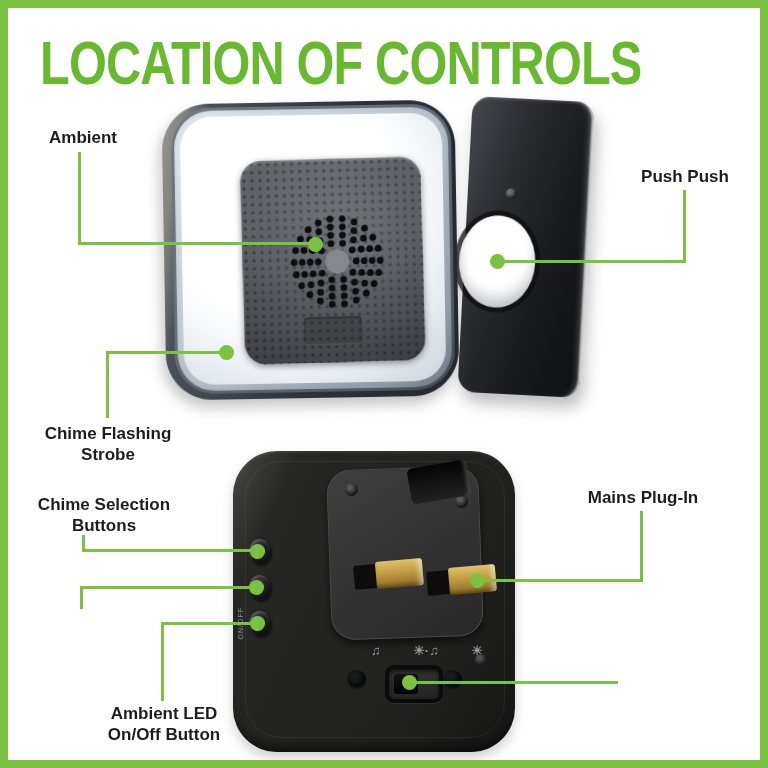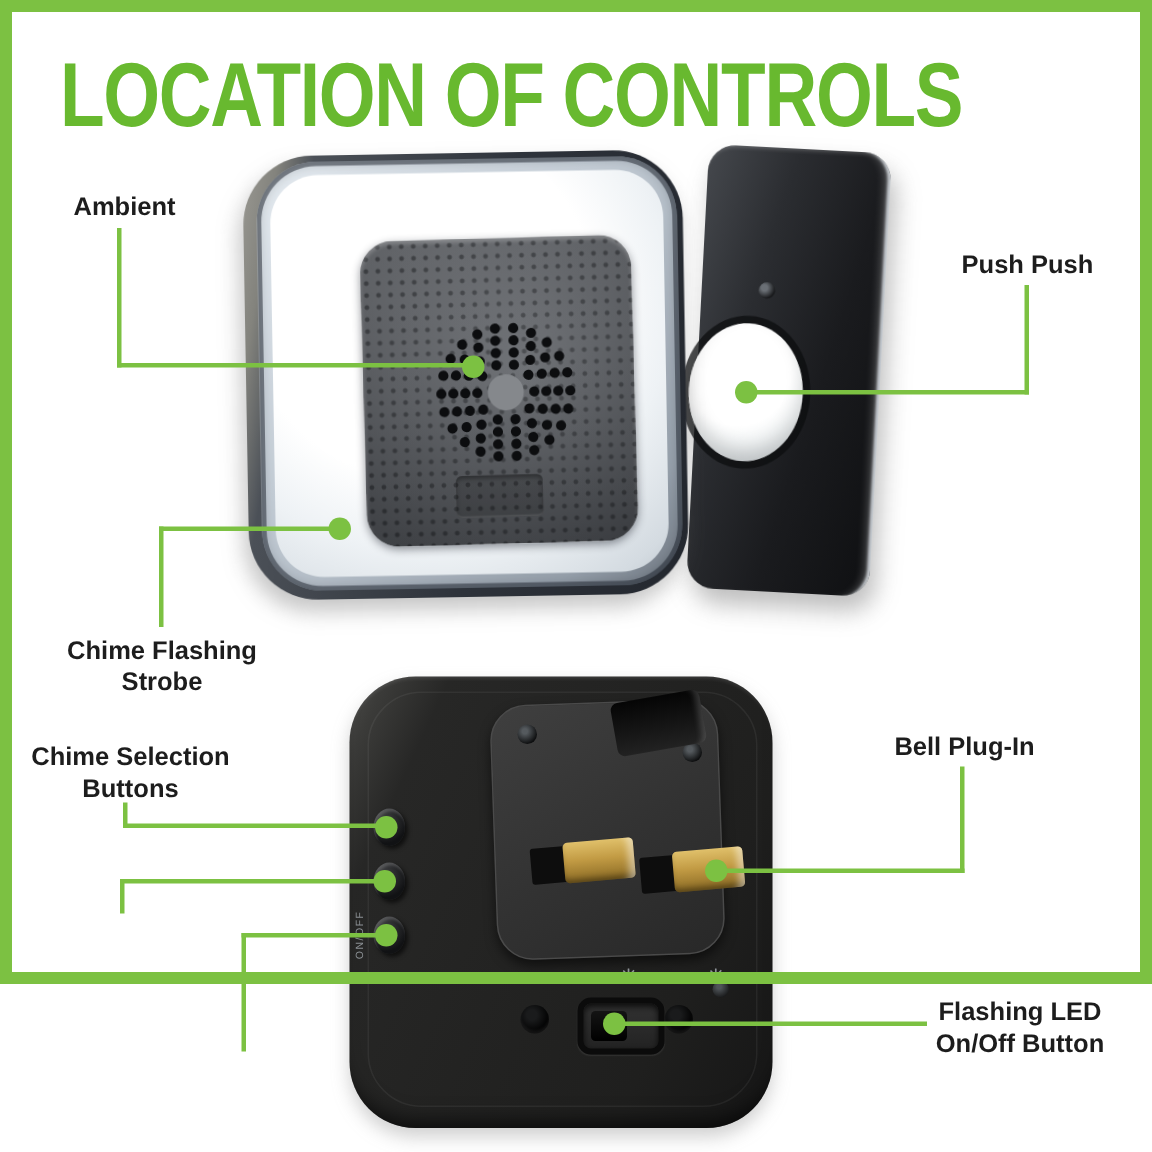--- a/index.html
+++ b/index.html
@@ -3,21 +3,21 @@
 <meta charset="utf-8">
 <style>
   :root{
     --green:#7cc142;
     --title-green:#68b92f;
     --label:#1d1d1d;
   }
   *{margin:0;padding:0;box-sizing:border-box;}
   html,body{width:768px;height:768px;background:#ffffff;overflow:hidden;
     font-family:"Liberation Sans", sans-serif;}
-  .stage{position:absolute;left:0;top:0;width:768px;height:656px;background:#fff;}
+  .stage{position:absolute;left:0;top:0;width:768px;height:768px;background:#fff;}
   .frame{position:absolute;inset:0;border:8px solid var(--green);pointer-events:none;z-index:50;}
 
   .title{position:absolute;left:40px;top:28px;font-size:56px;font-weight:bold;
     color:var(--title-green);letter-spacing:-1px;white-space:nowrap;
     transform:scale(0.87,1.08);transform-origin:left top;}
 
   .lbl{position:absolute;font-weight:bold;font-size:17px;line-height:1.22;
     color:var(--label);text-align:center;z-index:20;}
 
   .cl{position:absolute;background:var(--green);z-index:10;}
@@ -217,23 +217,23 @@
       <div class="slider-knob"></div>
     </div>
     <div class="hole" style="left:114px;top:219px;"></div>
     <div class="hole" style="left:210px;top:219px;"></div>
     <div class="mini-screw"></div>
   </div>
 
   <div class="lbl" style="left:40px;top:128px;width:86px;">Ambient</div>
   <div class="lbl" style="left:635px;top:167px;width:100px;">Push Push</div>
   <div class="lbl" style="left:38px;top:424px;width:140px;">Chime Flashing Strobe</div>
-  <div class="lbl" style="left:17px;top:495px;width:140px;text-align:center;">Chime Selection Buttons</div>
-  <div class="lbl" style="left:578px;top:488px;width:130px;white-space:nowrap;">Bell Plug-In</div>
-  <div class="lbl" style="left:620px;top:665px;width:120px;">Flashing LED On/Off Button</div>
+  <div class="lbl" style="left:34px;top:495px;width:140px;text-align:center;">Chime Selection Buttons</div>
+  <div class="lbl" style="left:98px;top:704px;width:132px;">Ambient LED On/Off Button</div>
+  <div class="lbl" style="left:578px;top:488px;width:130px;white-space:nowrap;">Mains Plug-In</div>
 
   <div class="cl" style="left:78px;top:152px;width:3px;height:93px;"></div>
   <div class="cl" style="left:78px;top:242px;width:238px;height:3px;"></div>
   <div class="cl" style="left:683px;top:190px;width:3px;height:73px;"></div>
   <div class="cl" style="left:497px;top:260px;width:189px;height:3px;"></div>
   <div class="cl" style="left:106px;top:351px;width:3px;height:67px;"></div>
   <div class="cl" style="left:106px;top:351px;width:121px;height:3px;"></div>
   <div class="cl" style="left:82px;top:535px;width:3px;height:17px;"></div>
   <div class="cl" style="left:82px;top:549px;width:176px;height:3px;"></div>
   <div class="cl" style="left:80px;top:586px;width:3px;height:23px;"></div>

